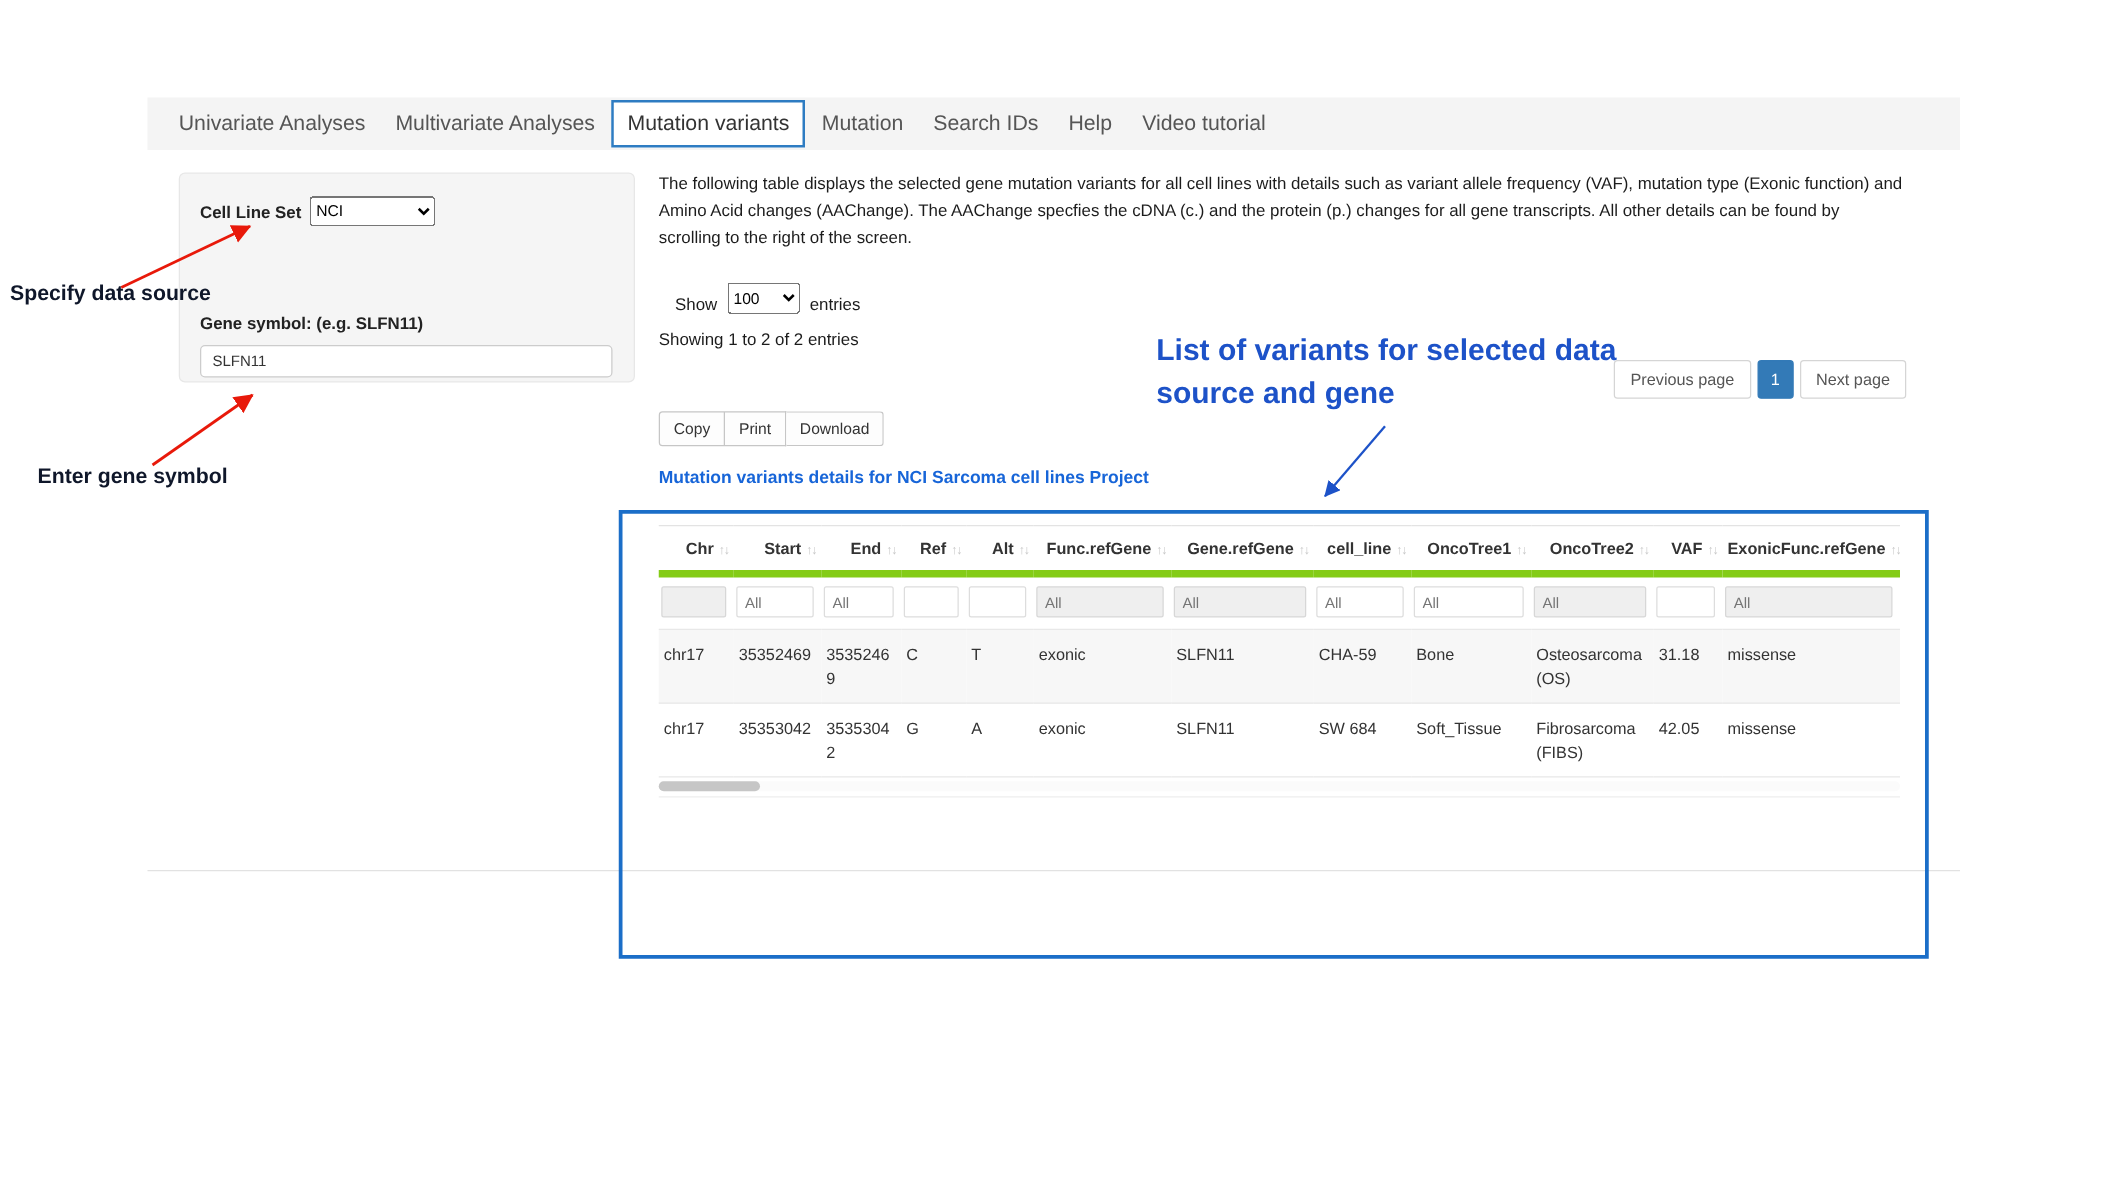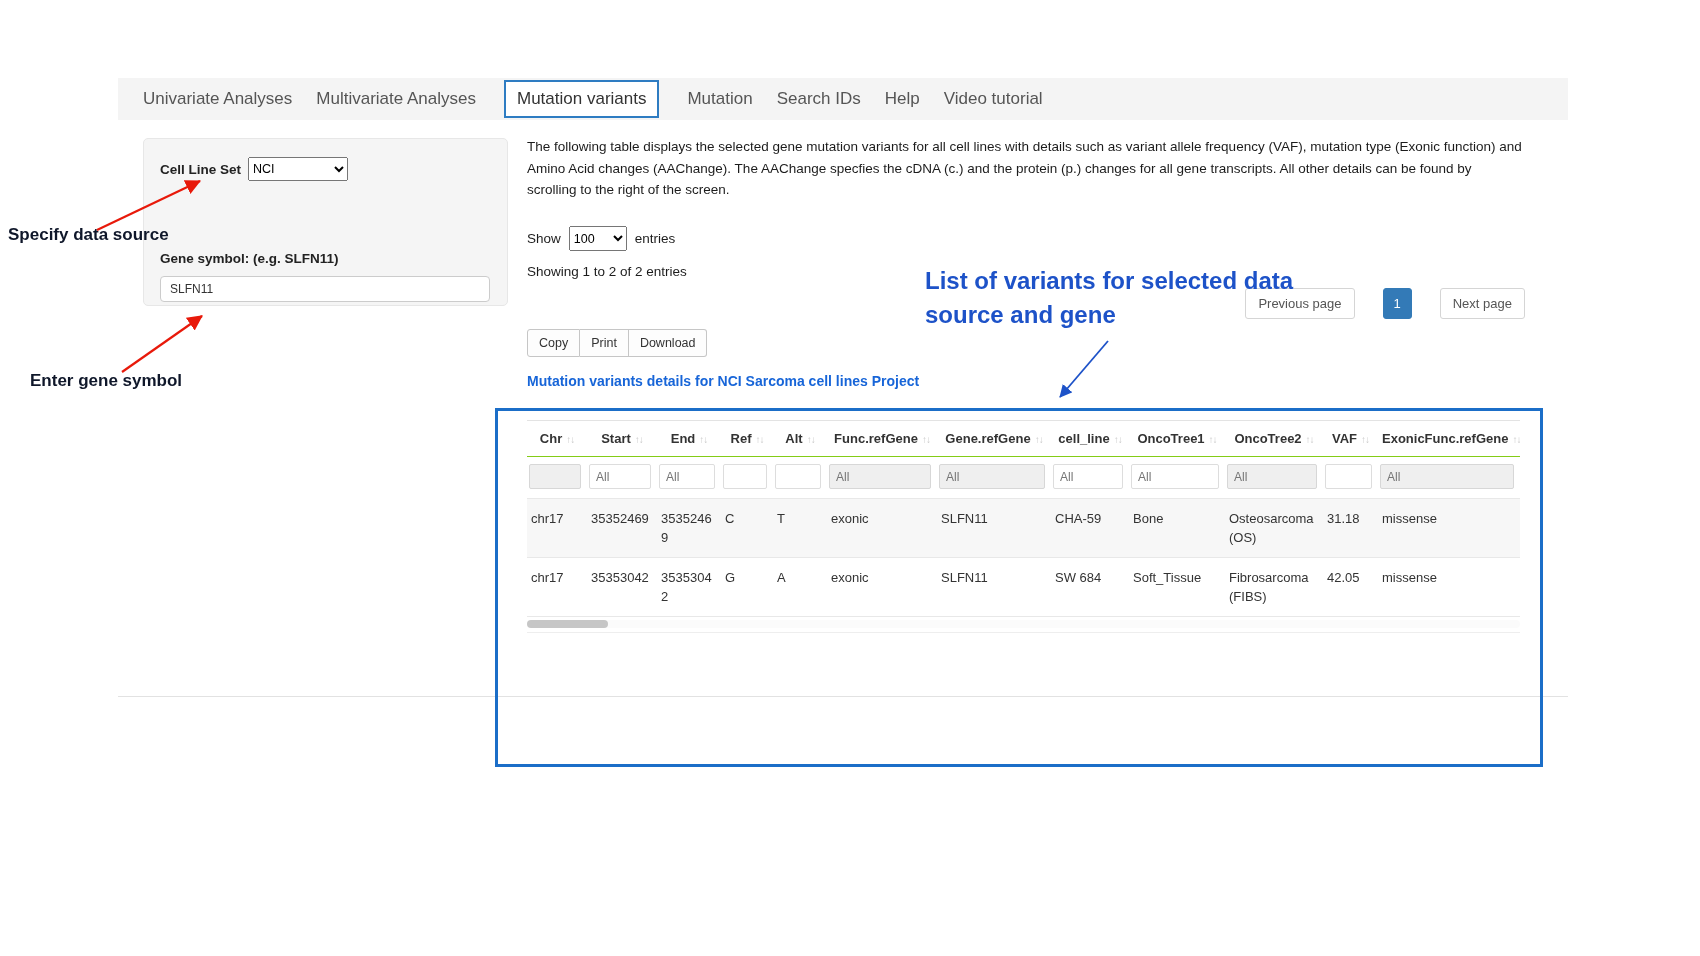--- a/index.html
+++ b/index.html
@@ -4,21 +4,21 @@
 <style>
   * { margin:0; padding:0; box-sizing:border-box; }
   html,body { background:#ffffff; }
   body { font-family:"Liberation Sans","DejaVu Sans",sans-serif; color:#222; }
   .canvas { position:relative; width:1700px; height:956px; background:#fff; overflow:hidden; }
 
   
   .navbar { position:absolute; left:118px; top:78px; width:1450px; height:42px;
             background:#f4f4f4; display:flex; align-items:center; padding-left:13px; }
   .tab { font-size:17px; color:#555; padding:9px 12px; white-space:nowrap; cursor:pointer; }
-  .tab.active { background:#fff; border:2px solid #2e7cc2; color:#333; padding:7px 11px; margin:0 16px; }
+  .tab.active { background:#fff; border:2px solid #2e7cc2; color:#333; padding:7px 11px; margin:0 1px; }
 
   
   .panel { position:absolute; left:143px; top:138px; width:365px; height:168px;
            background:#f5f5f5; border:1px solid #e7e7e7; border-radius:5px; padding:18px 16px; }
   .panel-row { display:flex; align-items:center; gap:7px; }
   .panel-label { font-size:13.5px; font-weight:bold; color:#222; }
   .cls-select { width:100px; height:24px; font-size:12.5px; font-family:inherit; }
   .gene-label { margin-top:70px; font-size:13.5px; font-weight:bold; color:#222; }
   .gene-input { margin-top:10px; width:330px; height:26px; border:1px solid #ccc; border-radius:4px;
                 padding:0 9px; font-size:12px; font-family:inherit; color:#333; background:#fff; }
@@ -29,47 +29,47 @@
   .red-note-2 { left:30px; top:371px; }
   .blue-note { position:absolute; left:925px; top:264px; width:392px; font-size:24px; font-weight:bold;
                color:#1d52c8; line-height:34px; z-index:45; }
   .annot-arrows { position:absolute; left:0; top:0; width:1700px; height:956px; z-index:50; pointer-events:none; }
   .highlight-box { position:absolute; left:495px; top:408px; width:1048px; height:359px;
                    border:3px solid #1b6ec8; background:transparent; z-index:40; pointer-events:none; }
 
   
   .description { position:absolute; left:527px; top:136px; width:996px; font-size:13.5px;
                  line-height:21.5px; color:#1c1c1c; }
-  .show-row { position:absolute; left:527px; top:226px; display:flex; align-items:center; gap:8px;
+  .show-row { position:absolute; left:540px; top:226px; display:flex; align-items:flex-end; gap:8px;
               font-size:13.5px; color:#1c1c1c; }
   .show-select { width:58px; height:25px; font-size:12.5px; font-family:inherit; }
   .showing-text { position:absolute; left:527px; top:264px; font-size:13.5px; color:#1c1c1c; }
 
   .dt-buttons { position:absolute; left:527px; top:329px; display:inline-flex;justify-content:flex-end; }
   .dt-btn { font-size:12.5px; color:#333; background:#fdfdfd; border:1px solid #c6c6c6;
             padding:6px 11px; cursor:pointer; font-family:inherit; }
   .dt-btn + .dt-btn { border-left:none; }
   .dt-btn:first-child { border-radius:3px 0 0 3px; }
   .dt-btn:last-child { border-radius:0 3px 3px 0; }
 
   .table-title { position:absolute; left:527px; top:373px; font-size:14px; font-weight:600; color:#1765d8; }
 
-  .pagination { position:absolute; right:175px; top:288px; display:flex; align-items:center;gap:23px; }
+  .pagination { position:absolute; right:175px; top:288px; display:flex; align-items:center; }
   .page-btn { font-size:13px; color:#555; background:#fff; border:1px solid #d5d5d5; border-radius:3px;
               padding:7px 12px; cursor:pointer; font-family:inherit; white-space:nowrap; }
   .page-num { font-size:13px; color:#fff; background:#337ab7; border:1px solid #337ab7; border-radius:3px;
               padding:7px 10px; margin:0 5px; cursor:pointer; font-family:inherit; }
 
   .page-divider { position:absolute; left:118px; top:696px; width:1450px; border-top:1px solid #e2e2e2; }
 
   
   .table-wrap { position:absolute; left:527px; top:420px; width:993px; z-index:2; }
   table.dt { width:993px; border-collapse:collapse; table-layout:fixed; font-size:13px; color:#333; }
-  table.dt th { text-align:center; font-weight:bold; padding:10px 4px; border-top:1px solid #e3e3e3;
-                border-bottom:1px solid #84cc16; white-space:nowrap; overflow:hidden; cursor:pointer; }
+  table.dt th { text-align:right; font-weight:bold; padding:10px 4px; border-top:1px solid #e3e3e3;
+                border-bottom:6px solid #84cc16; white-space:nowrap; overflow:hidden; cursor:pointer; }
   .sort { font-size:10px; color:#c9c9c9; letter-spacing:-1px; margin-left:4px; }
   td.filter-cell { padding:7px 6px 9px 2px; }
   .filter { width:100%; height:25px; font-size:12px; font-family:inherit; padding:0 6px; color:#444; border-radius:2px; }
   .filter.gray { background:#efefef; border:1px solid #d7d7d7; }
   .filter.white { background:#fff; border:1px solid #ddd; }
   table.dt tbody td { padding:10px 4px; vertical-align:top; line-height:19px; border-top:1px solid #e8e8e8;
                       word-wrap:break-word; }
   table.dt tbody tr.row-odd { background:#f7f7f7; }
   table.dt tbody tr:last-child td { border-bottom:1px solid #e8e8e8; }
 

